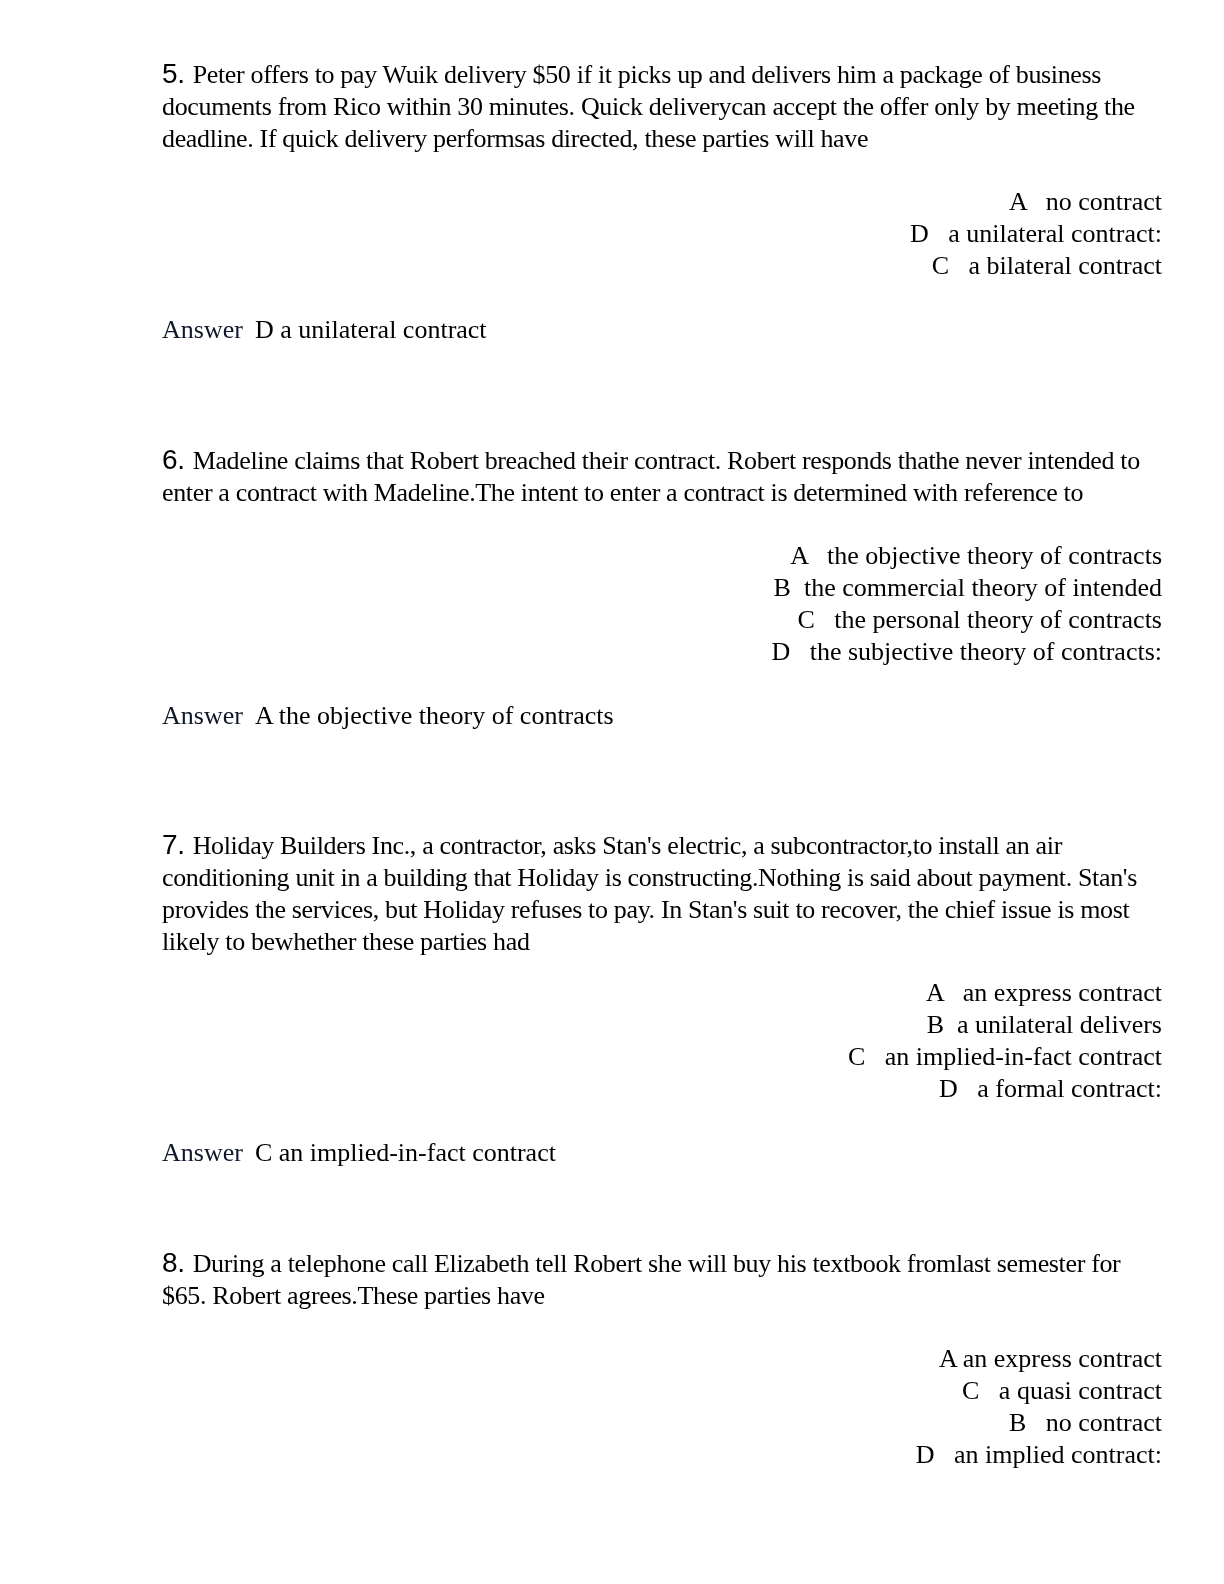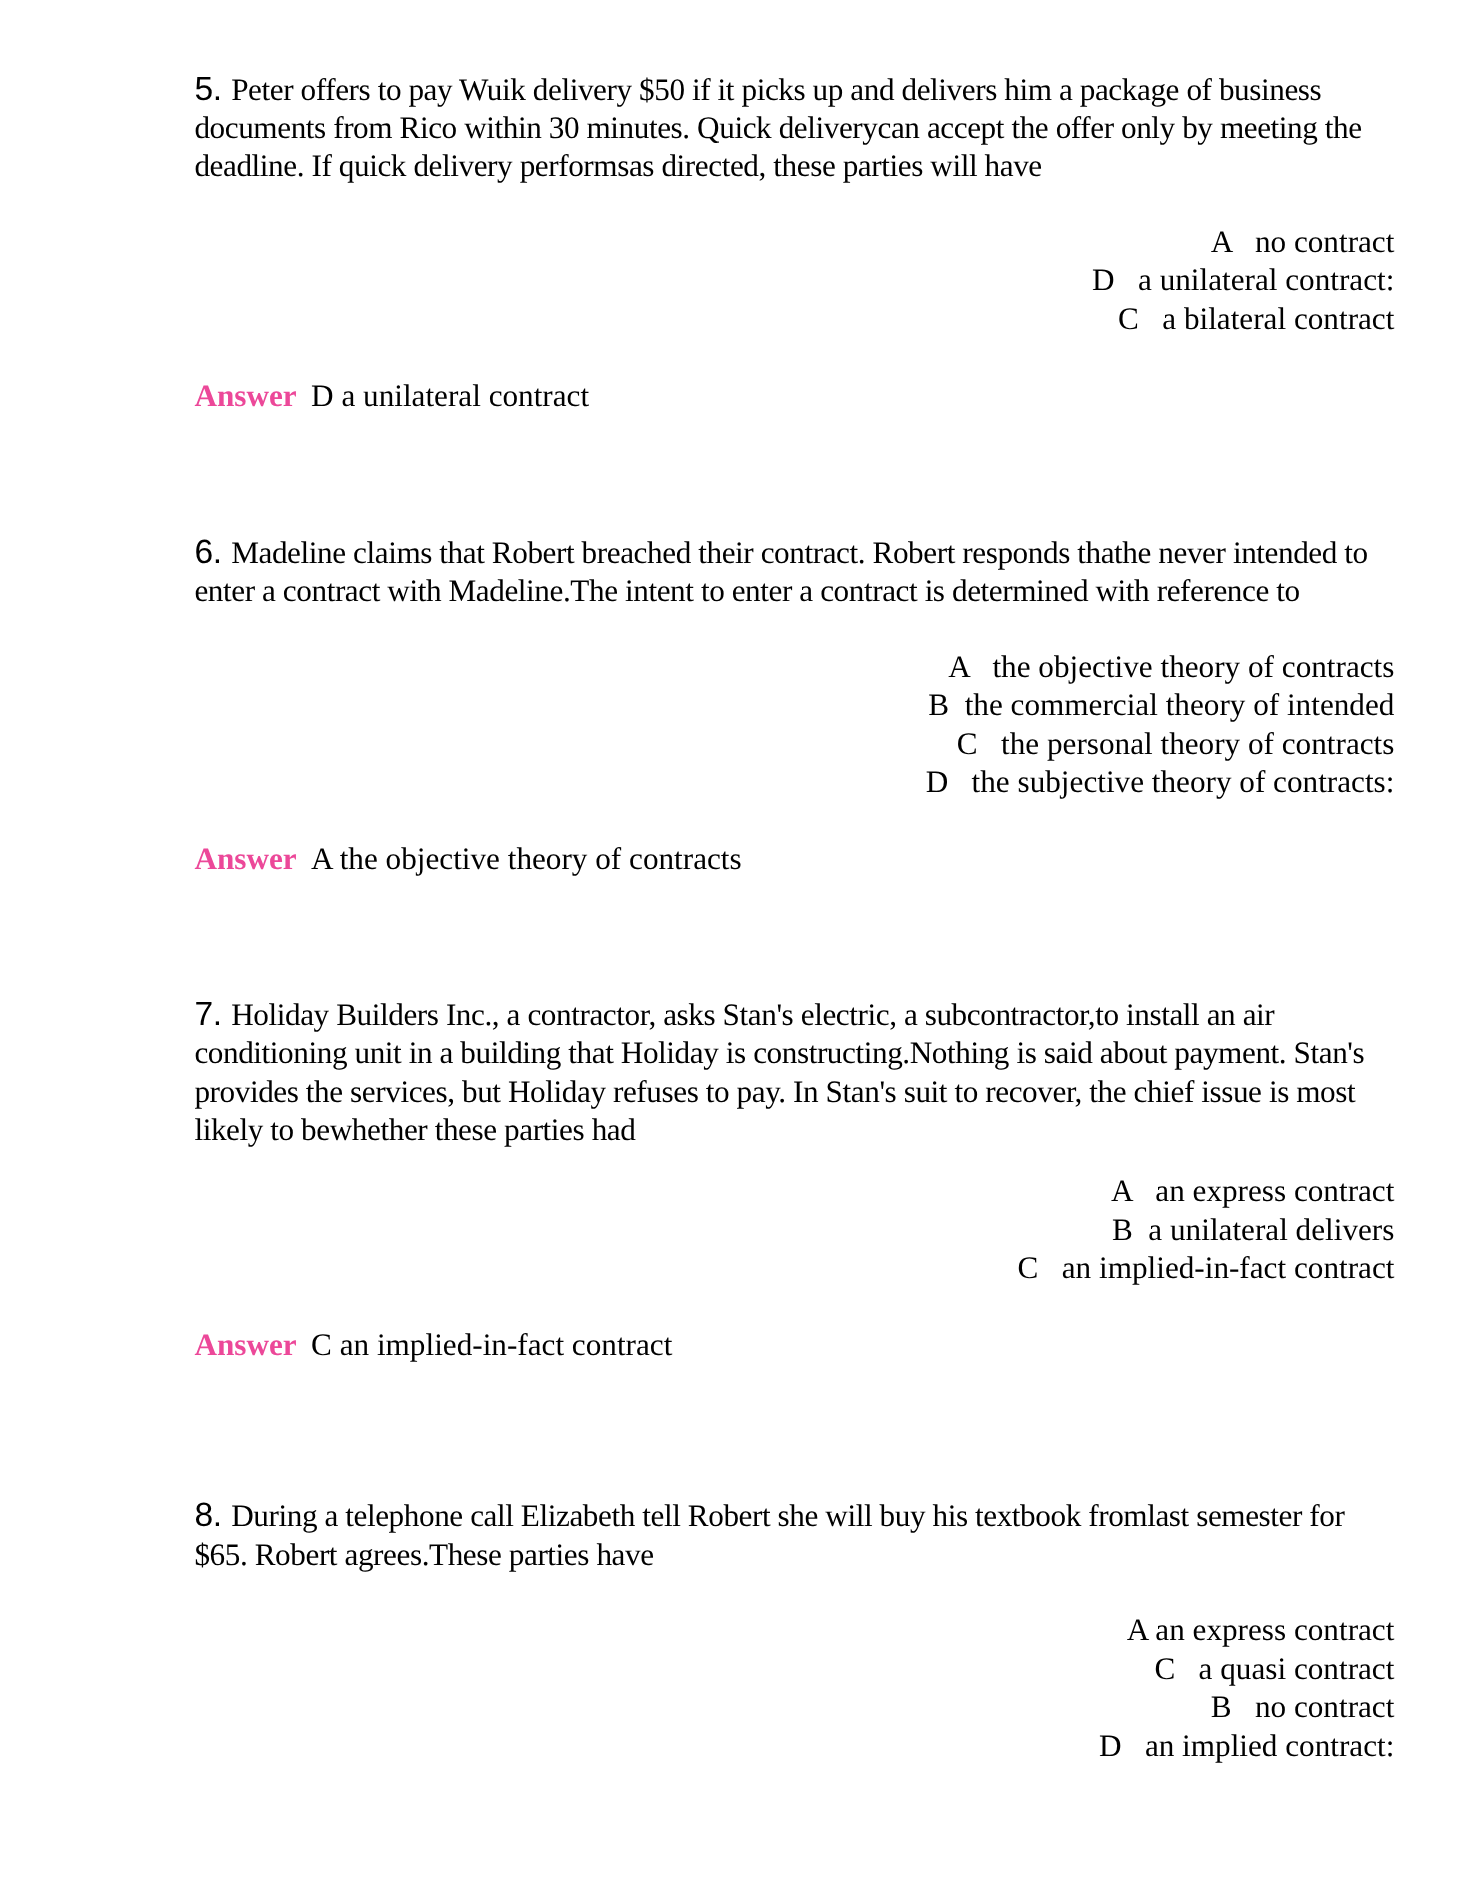--- a/index.html
+++ b/index.html
@@ -8,21 +8,21 @@
       position: absolute; left: 112px; top: 58px; width: 1000px;
       font-family: "Liberation Serif", serif; font-size: 26px; color: #000;
       line-height: 32px;
     }
     .question { position: absolute; left: 16px; width: 1000px; margin-left: 34px; }
     .stem { margin: 0; letter-spacing: -0.35px; }
     .qnum { font-family: "Liberation Sans", sans-serif; font-size: 28px; margin-right: 8px; }
     .options { margin-top: 31px; text-align: right; }
     .option { display: block; white-space: pre; height: 32px; }
     .answer { margin-top: 32px; white-space: pre; }
-    .answer-label { color: #ec4899; font-weight: bold; margin-right: 12px; }
+    .answer-label { color: #0f172a; font-weight: normal; margin-right: 12px; }
   </style>
 </head>
 <body>
 
 <div class="page">
 
   <div class="question" style="top:0px;">
     <p class="stem"><span class="qnum">5.</span><span>Peter offers to pay Wuik delivery $50 if it picks up and delivers him a package of business documents from Rico within 30 minutes. Quick deliverycan accept the offer only by meeting the deadline. If quick delivery performsas directed, these parties will have</span></p>
     <div class="options">
       <span class="option"><span>A</span><span>   </span><span>no contract</span></span>
@@ -42,20 +42,21 @@
     </div>
     <div class="answer"><span class="answer-label">Answer</span><span>A the objective theory of contracts</span></div>
   </div>
 
   <div class="question" style="top:771px;">
     <p class="stem"><span class="qnum">7.</span><span>Holiday Builders Inc., a contractor, asks Stan's electric, a subcontractor,to install an air conditioning unit in a building that Holiday is constructing.Nothing is said about payment. Stan's provides the services, but Holiday refuses to pay. In Stan's suit to recover, the chief issue is most likely to bewhether these parties had</span></p>
     <div class="options" style="margin-top:19px;">
       <span class="option"><span>A</span><span>   </span><span>an express contract</span></span>
       <span class="option"><span>B</span><span>  </span><span>a unilateral delivers</span></span>
       <span class="option"><span>C</span><span>   </span><span>an implied-in-fact contract</span></span>
+      <span class="option"><span>D</span><span>   </span><span>a formal contract:</span></span>
     </div>
     <div class="answer"><span class="answer-label">Answer</span><span>C an implied-in-fact contract</span></div>
   </div>
 
   <div class="question" style="top:1189px;">
     <p class="stem"><span class="qnum">8.</span><span>During a telephone call Elizabeth tell Robert she will buy his textbook fromlast semester for $65. Robert agrees.These parties have</span></p>
     <div class="options">
       <span class="option"><span>A</span><span> </span><span>an express contract</span></span>
       <span class="option"><span>C</span><span>   </span><span>a quasi contract</span></span>
       <span class="option"><span>B</span><span>   </span><span>no contract</span></span>

